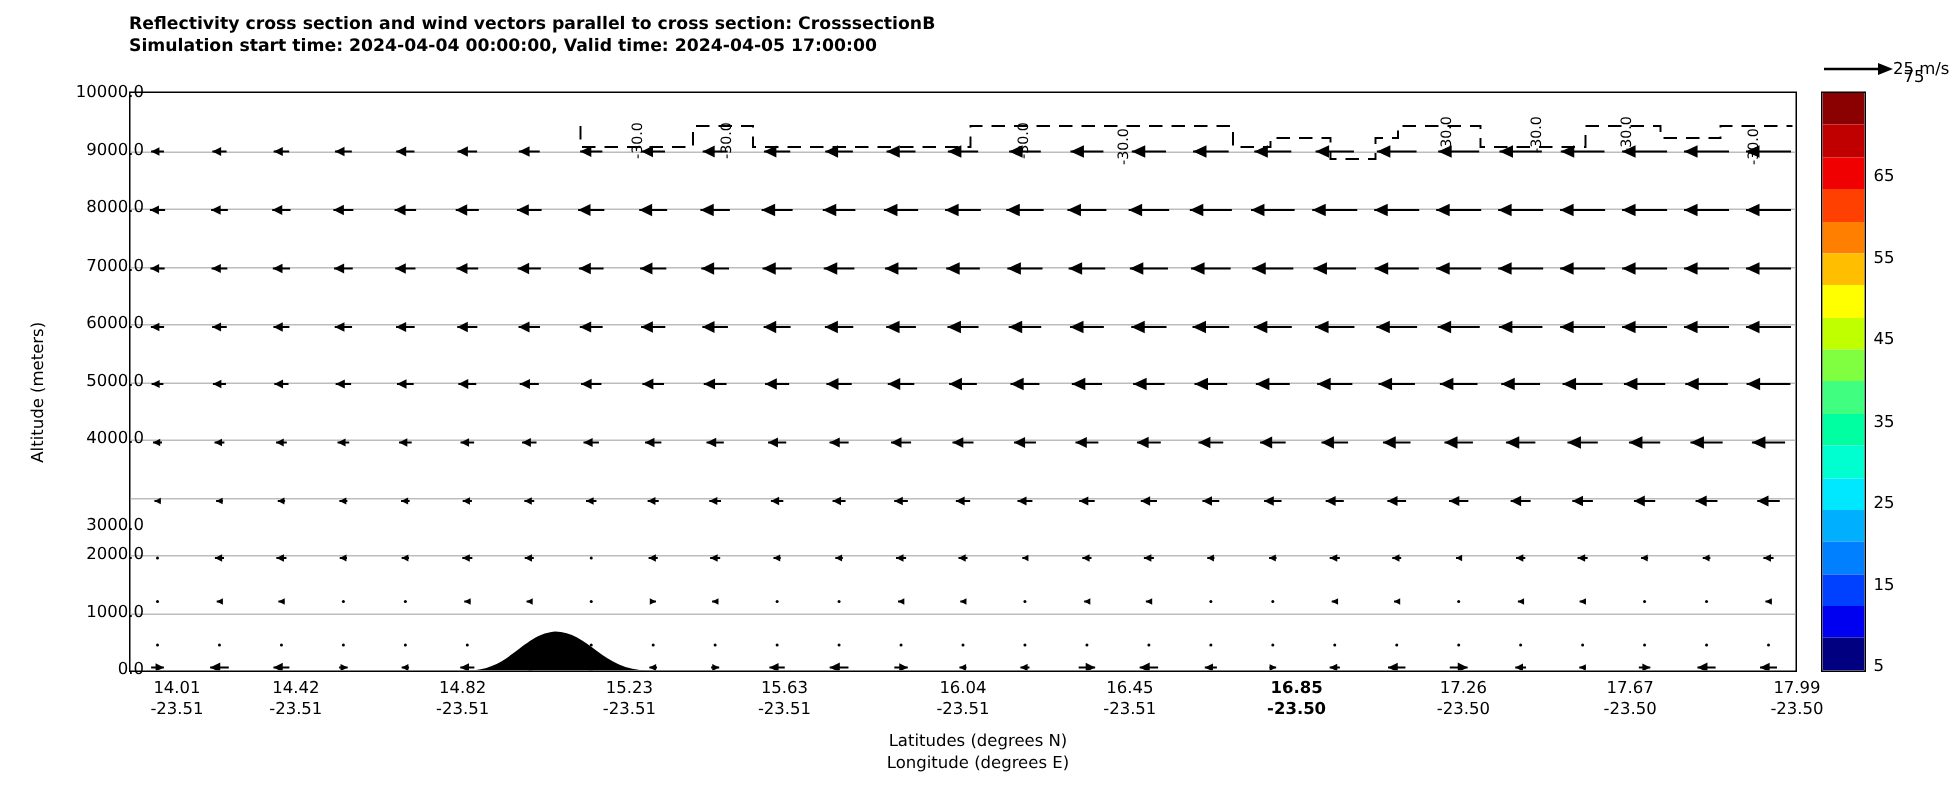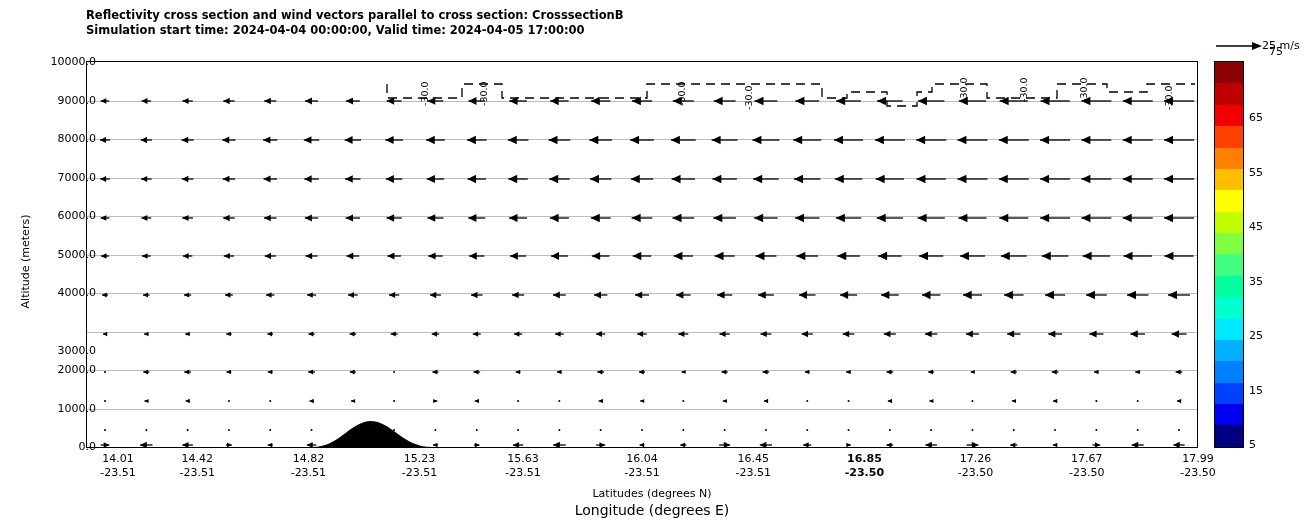--- a/index.html
+++ b/index.html
@@ -13,21 +13,21 @@
   #plot{position:absolute;left:86px;top:61px;width:1112px;height:387px;border:1px solid #000;box-sizing:border-box;background:#fff;overflow:hidden;}
   .gridline{position:absolute;left:0;right:0;height:1px;background:#bdbdbd;}
 
   
   .ytick{position:absolute;right:1208px;font-size:11px;color:#000;text-align:right;white-space:nowrap;transform:translateY(-50%);}
   .ylab-wrap{position:absolute;left:0;top:0;width:1304px;height:526px;pointer-events:none;}
   #ylabel{position:absolute;left:-55px;top:255px;width:160px;text-align:center;font-size:11px;transform:rotate(-90deg);transform-origin:50% 50%;color:#000;}
 
   .xtick{position:absolute;top:452px;font-size:11px;color:#000;text-align:center;transform:translateX(-50%);line-height:14px;white-space:nowrap;}
   #xlabel{position:absolute;top:487px;left:0;width:1304px;text-align:center;font-size:11px;color:#000;}
-  #xlabel2{position:absolute;top:502px;left:0;width:1304px;text-align:center;font-size:14px;color:#000;}
+  #xlabel2{position:absolute;top:502px;left:0;width:1304px;text-align:center;font-size:11px;color:#000;}
 
   
   #cbar{position:absolute;left:1214px;top:61px;width:30px;height:387px;border:1px solid #000;box-sizing:border-box;overflow:hidden;}
   #cbar .seg{width:100%;}
   .cbtick{position:absolute;left:1249px;font-size:11px;color:#000;transform:translateY(-50%);white-space:nowrap;}
 
   
   #refvec{position:absolute;left:1214px;top:36px;width:90px;height:20px;}
   #refvec .lbl{position:absolute;left:48px;top:3px;font-size:11px;color:#000;white-space:nowrap;}
 

